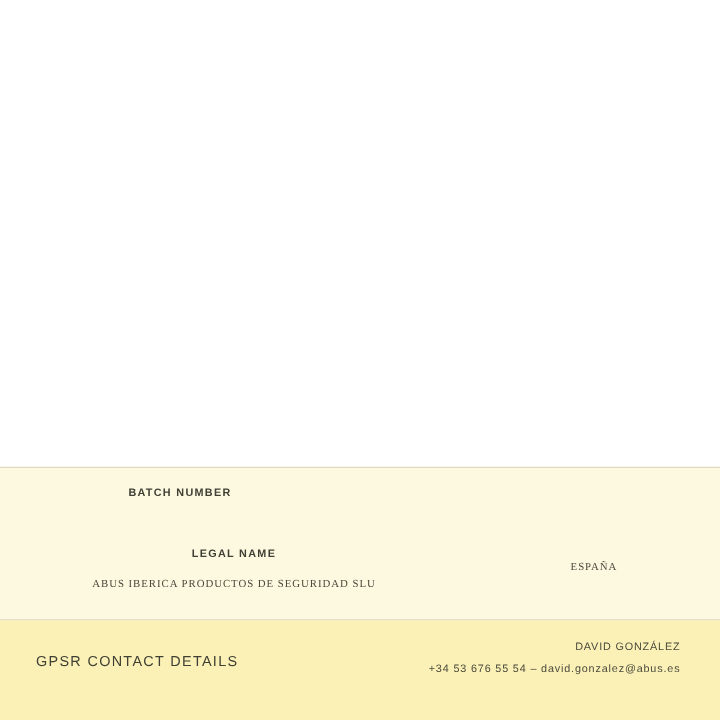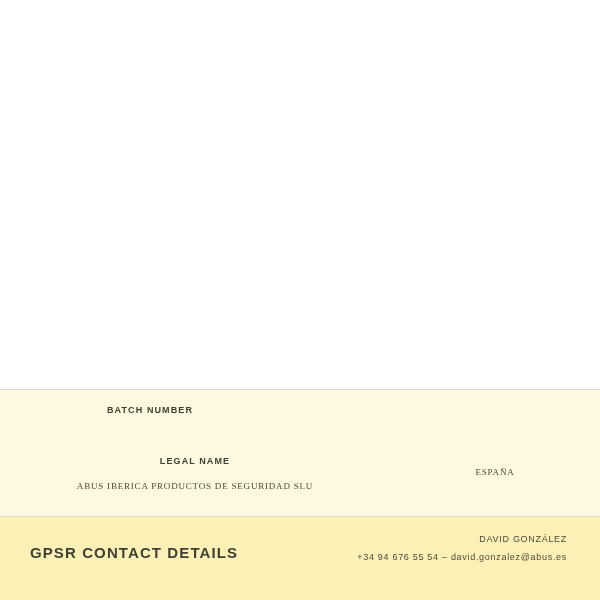--- a/index.html
+++ b/index.html
@@ -83,22 +83,22 @@
     width: 600px;
     height: 83px;
     background: #fbf1b7;
     box-sizing: border-box;
     padding: 18px 26px 0 30px;
   }
   .contact-title {
     position: absolute;
     left: 30px;
     top: 27px;
-    font-size: 15px;
-    font-weight: bold;
+    font-size: 12px;
+    font-weight: normal;
     letter-spacing: 1.1px;
     color: #3f3f33;
     text-transform: uppercase;
   }
   .contact-details {
     position: absolute;
     right: 33px;
     top: 13px;
     text-align: right;
   }
@@ -146,17 +146,17 @@
         <div class="field-value">ESPAÑA</div>
       </div>
     </div>
 
   </div>
 
   <div class="contact-panel">
     <div class="contact-title">GPSR CONTACT DETAILS</div>
     <div class="contact-details">
       <div class="contact-line name">DAVID GONZÁLEZ</div>
-      <div class="contact-line phone">+34 94 676 55 54 – david.gonzalez@abus.es</div>
+      <div class="contact-line phone">+34 53 676 55 54 – david.gonzalez@abus.es</div>
     </div>
   </div>
 
 </div>
 
 </body></html>

